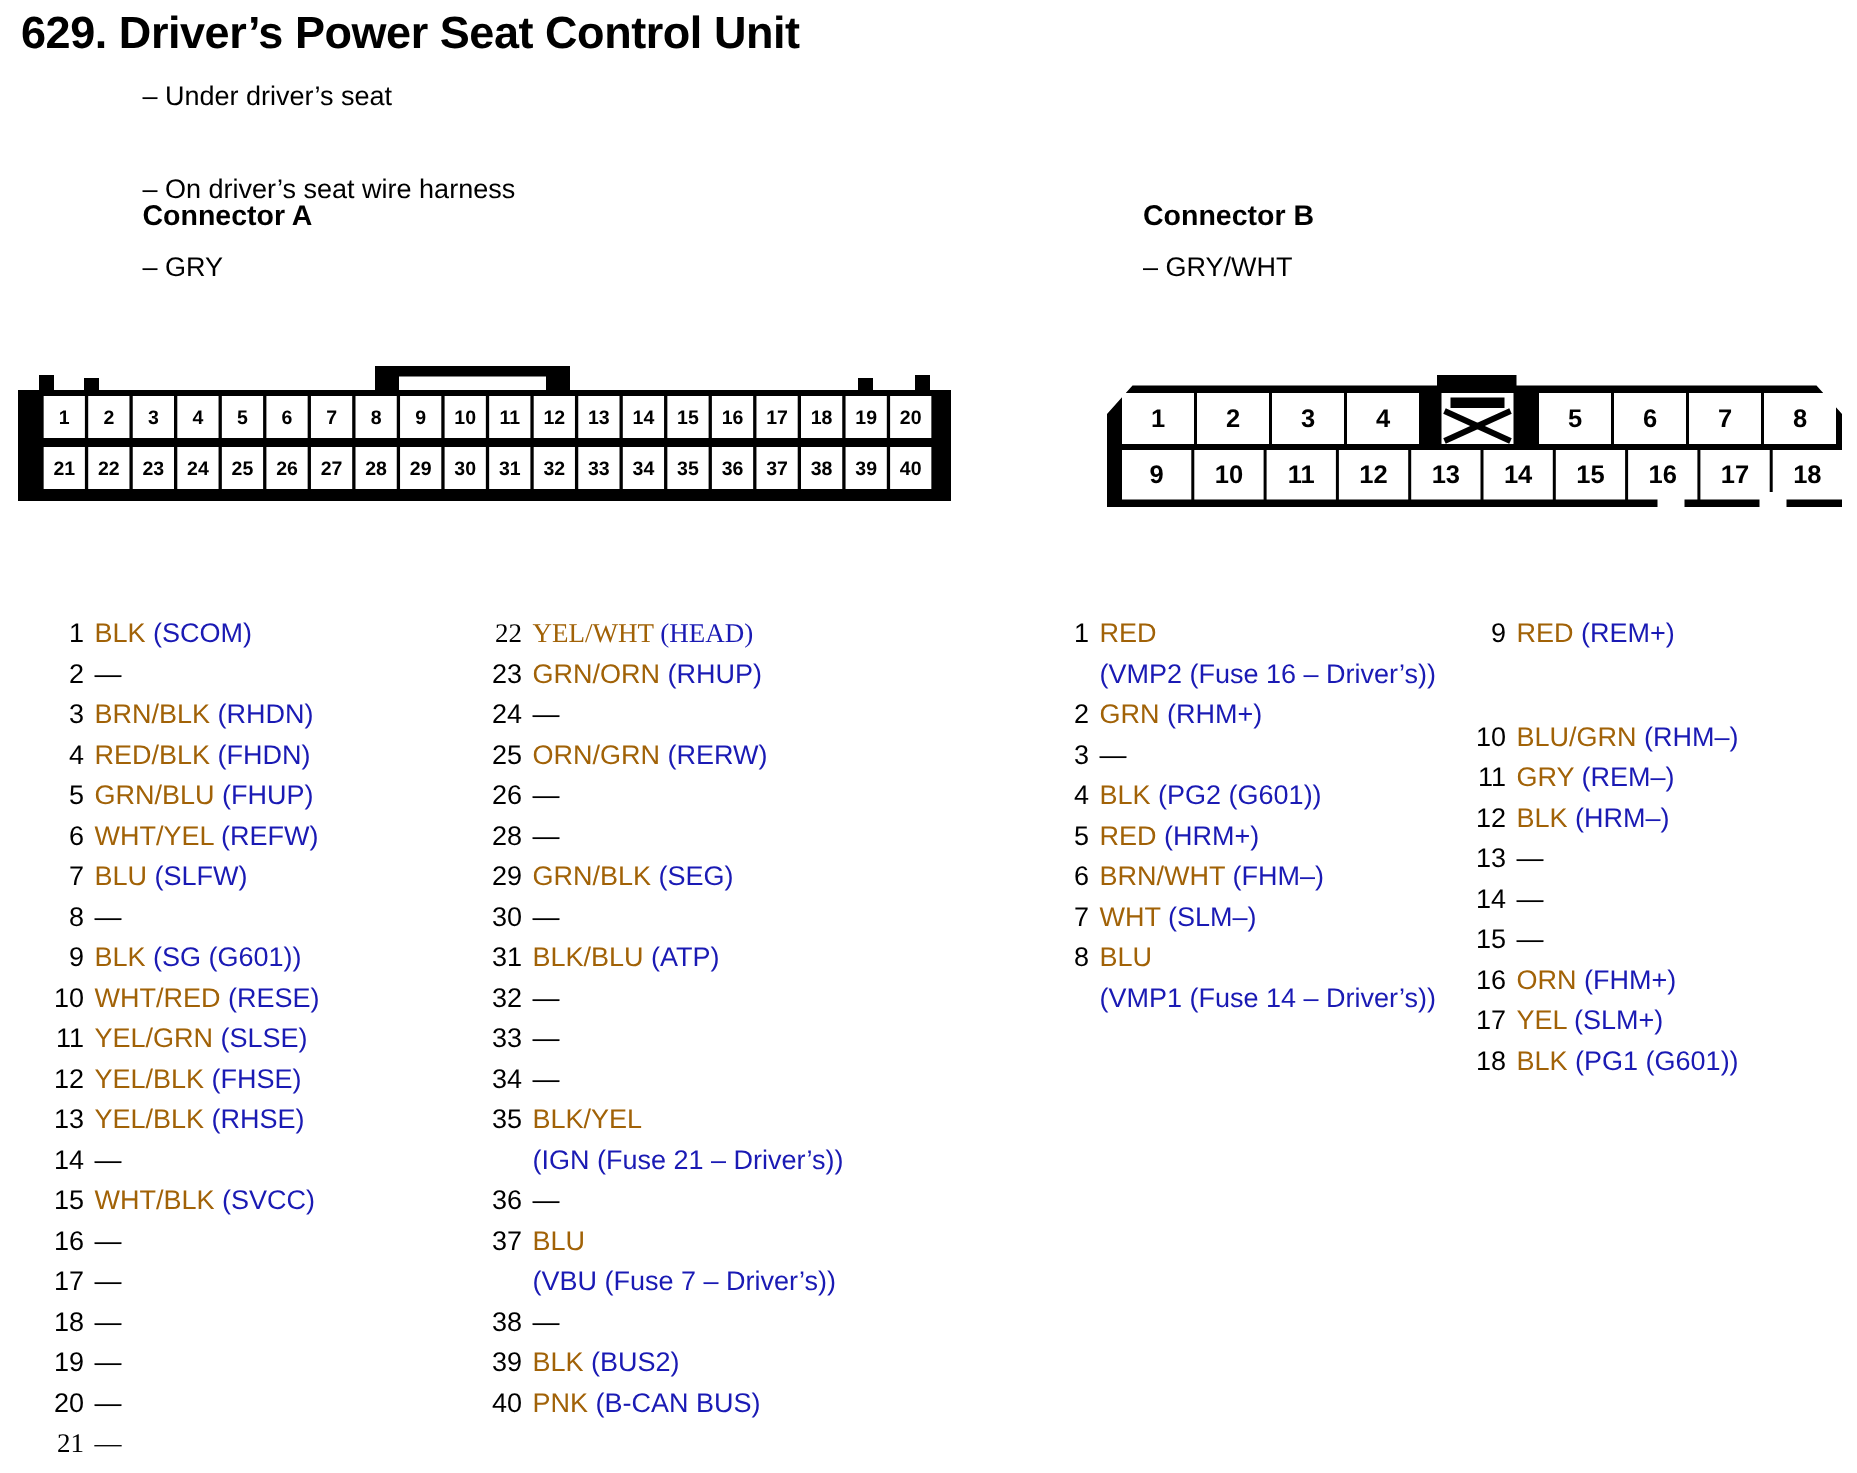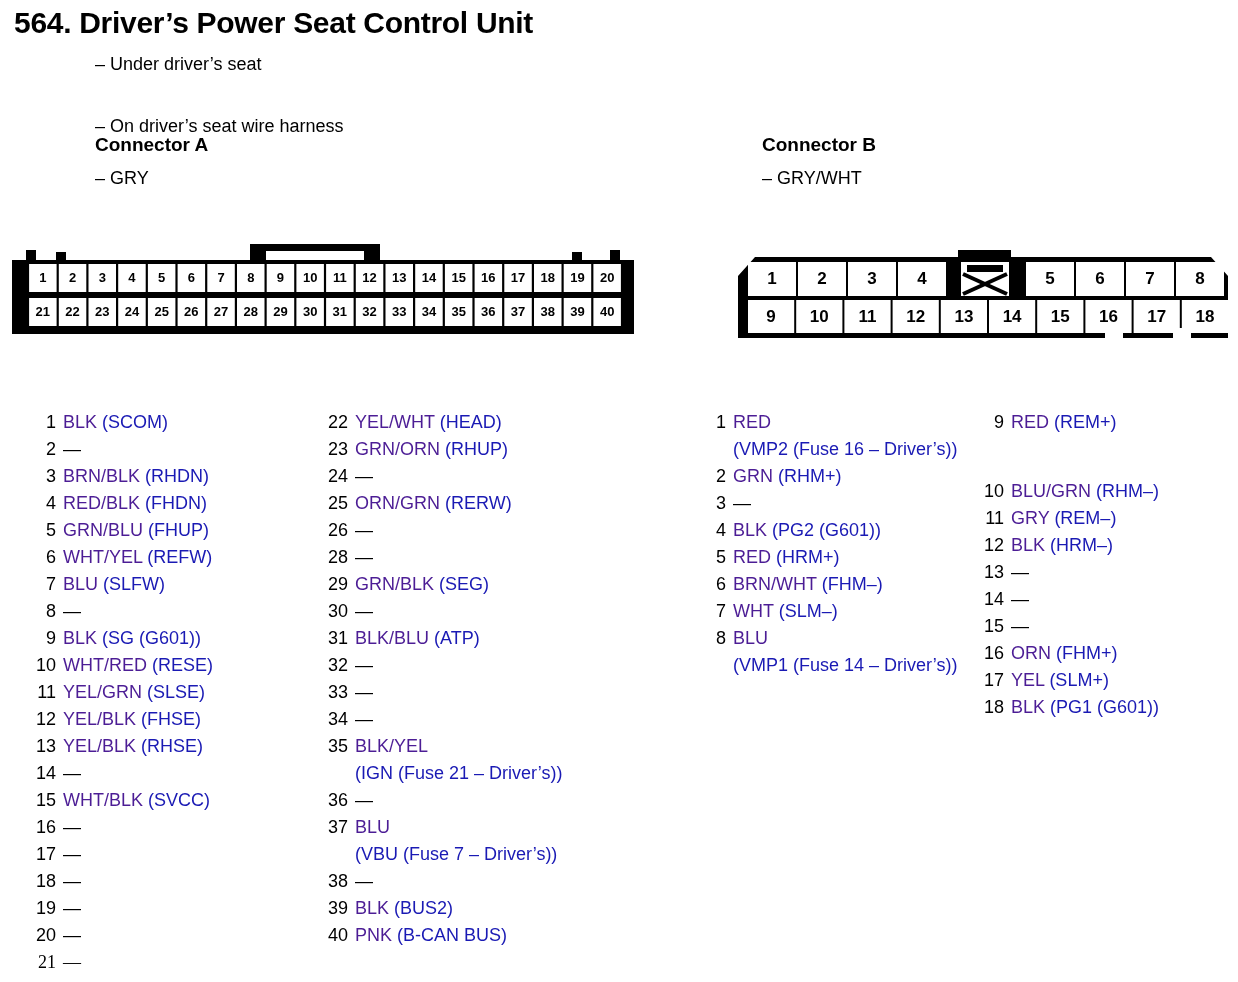--- a/index.html
+++ b/index.html
@@ -92,40 +92,40 @@
     width: 26px;
     text-align: right;
     flex: 0 0 26px;
     color: #000000;
   }
   .pin-body {
     margin-left: 7px;
     white-space: nowrap;
   }
   .wire {
-    color: #4c1d95;
+    color: #a16207;
   }
   .signal {
     color: #1a1ab4;
   }
   .pin-wrap {
     display: block;
     color: #1a1ab4;
     margin-left: 33px;
     white-space: nowrap;
   }
   .dash {
     color: #000000;
     letter-spacing: 0;
   }
 </style>
 </head>
 <body>
 
-<div id="page-title">564. Driver’s Power Seat Control Unit</div>
+<div id="page-title">629. Driver’s Power Seat Control Unit</div>
 <div class="sub-note" id="note-0">– Under driver’s seat</div>
 <div class="sub-note" id="note-1">– On driver’s seat wire harness</div>
 
 <div class="conn-heading" id="connA-heading">Connector A</div>
 <div class="conn-color" id="connA-color">– GRY</div>
 
 <div id="connA-drawing">
   <svg width="630" height="100" viewBox="0 0 630 100" xmlns="http://www.w3.org/2000/svg">
 
     <path d="M4 20 L4 94 L626 94 L626 20 L612 20 L612 10 L602 10 L602 20
@@ -339,21 +339,21 @@
       <div style="white-space: nowrap;"><span class="pin-no">19</span><span class="pin-body"><span class="dash">—</span></span></div>
     </div>
     <div class="pin-row" style="display: block;">
       <div style="white-space: nowrap;"><span class="pin-no">20</span><span class="pin-body"><span class="dash">—</span></span></div>
     </div>
     <div class="pin-row" style="display: block;">
       <div style="white-space: nowrap; font-family: Liberation Serif, serif;"><span class="pin-no">21</span><span class="pin-body"><span class="dash">—</span></span></div>
     </div>
   </div>
 <div class="pin-col" id="colA2">
-    <div class="pin-row" style="display: block;">
+    <div class="pin-row" style="display: block; font-family: Liberation Serif, serif;">
       <div style="white-space: nowrap;"><span class="pin-no">22</span><span class="pin-body"><span class="wire">YEL/WHT</span> <span class="signal">(HEAD)</span></span></div>
     </div>
     <div class="pin-row" style="display: block;">
       <div style="white-space: nowrap;"><span class="pin-no">23</span><span class="pin-body"><span class="wire">GRN/ORN</span> <span class="signal">(RHUP)</span></span></div>
     </div>
     <div class="pin-row" style="display: block;">
       <div style="white-space: nowrap;"><span class="pin-no">24</span><span class="pin-body"><span class="dash">—</span></span></div>
     </div>
     <div class="pin-row" style="display: block;">
       <div style="white-space: nowrap;"><span class="pin-no">25</span><span class="pin-body"><span class="wire">ORN/GRN</span> <span class="signal">(RERW)</span></span></div>

